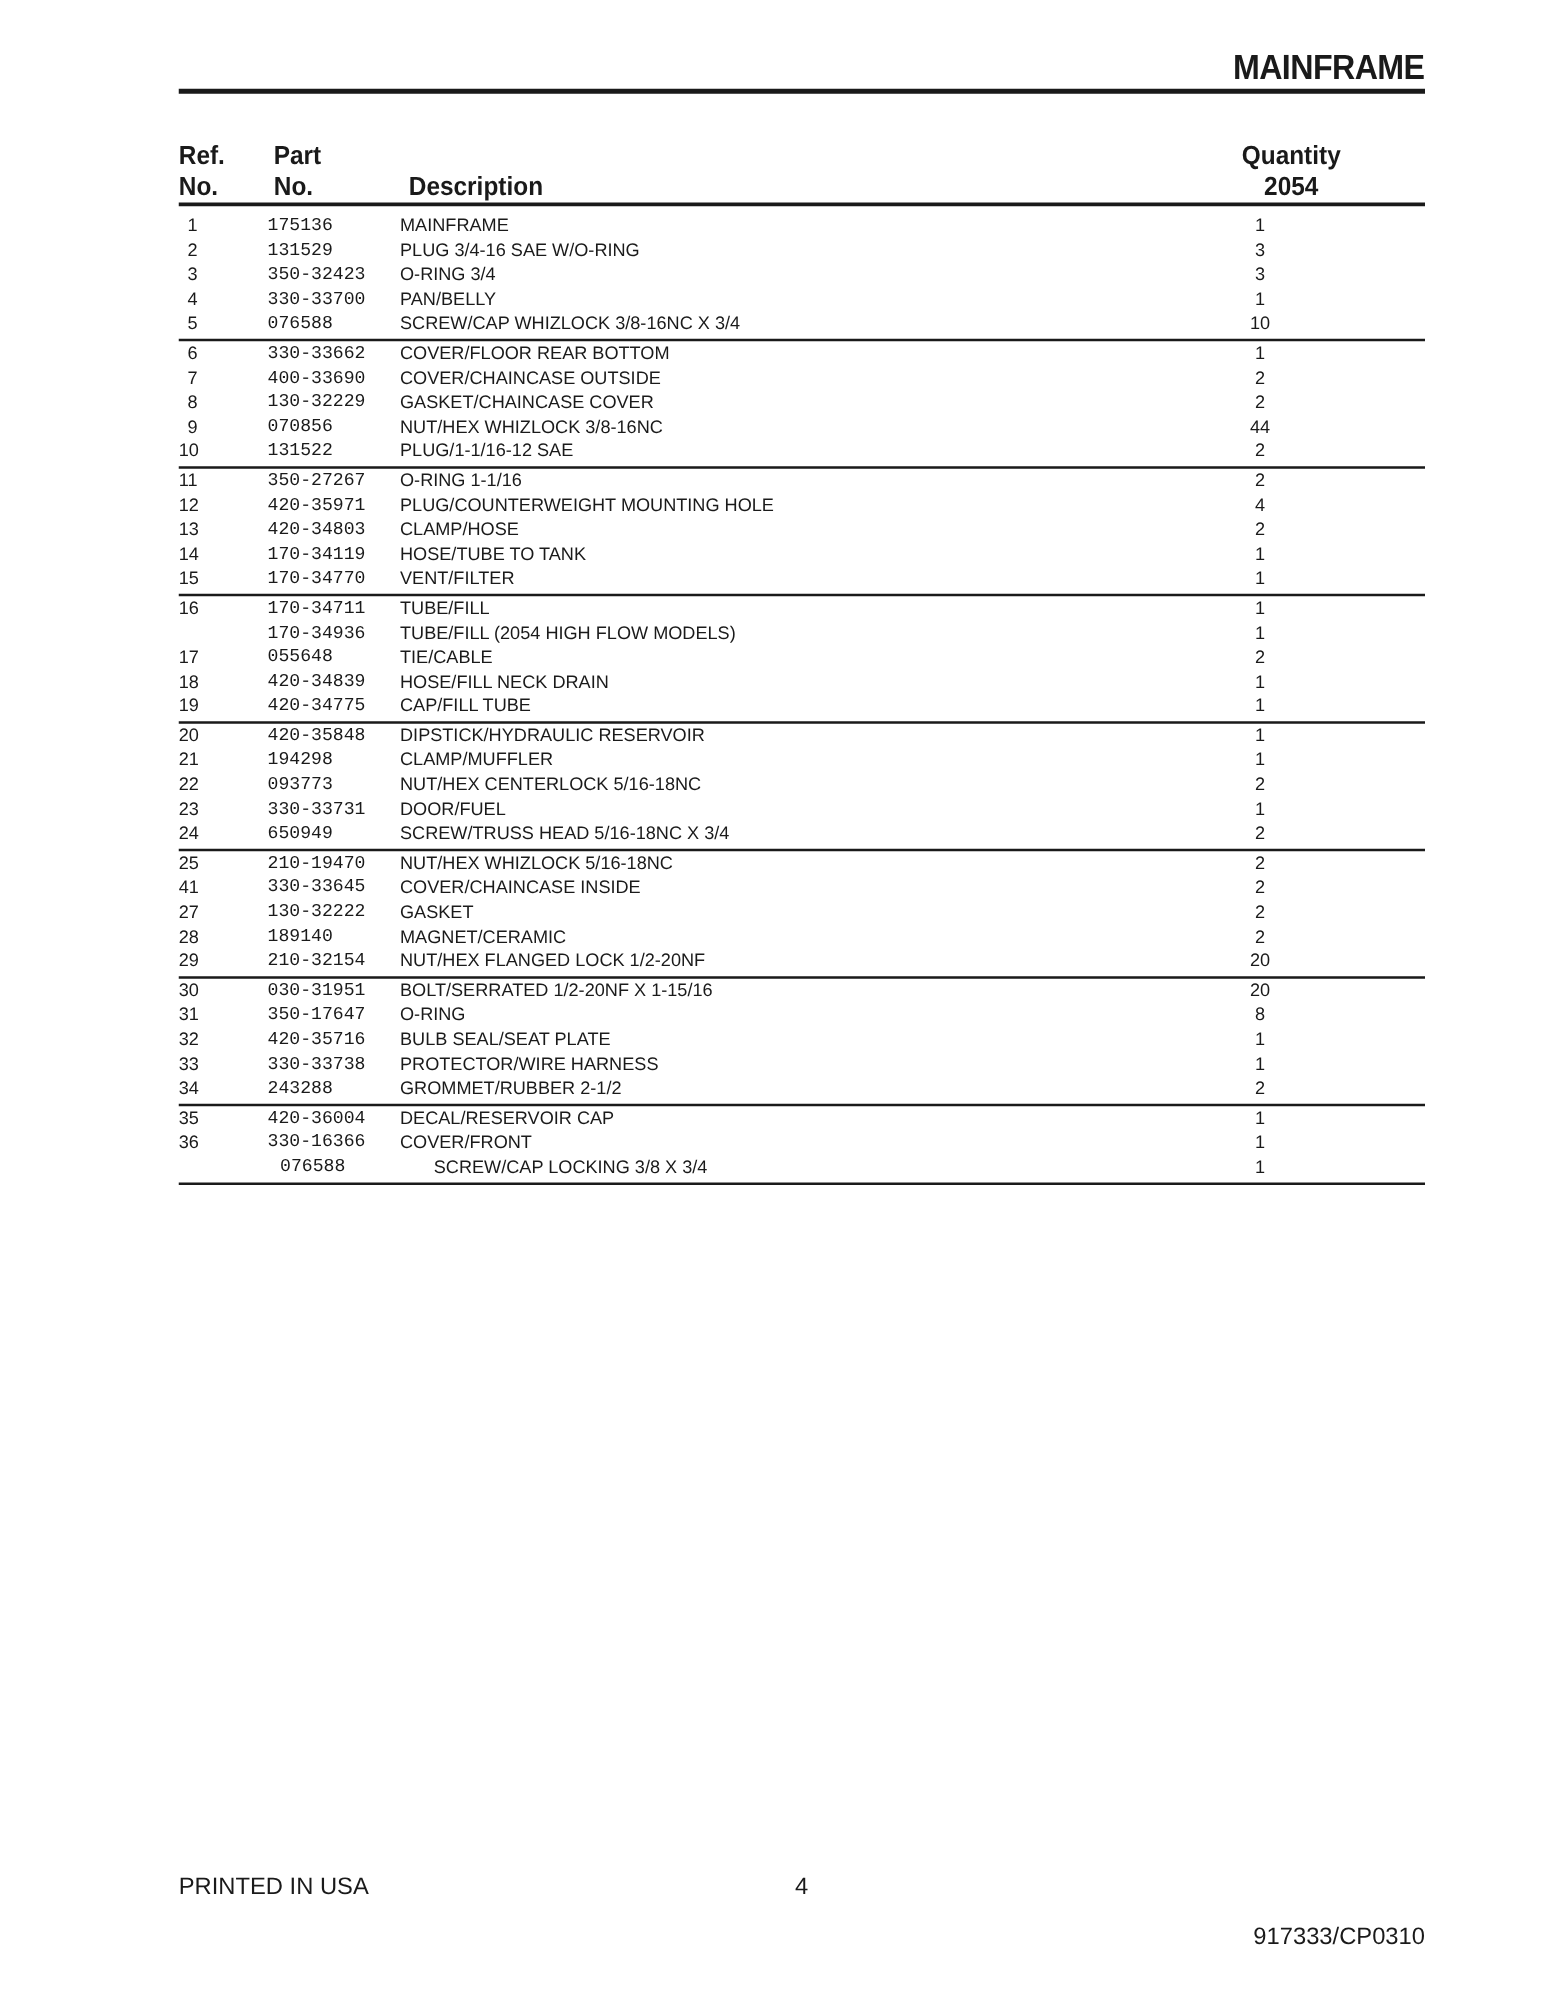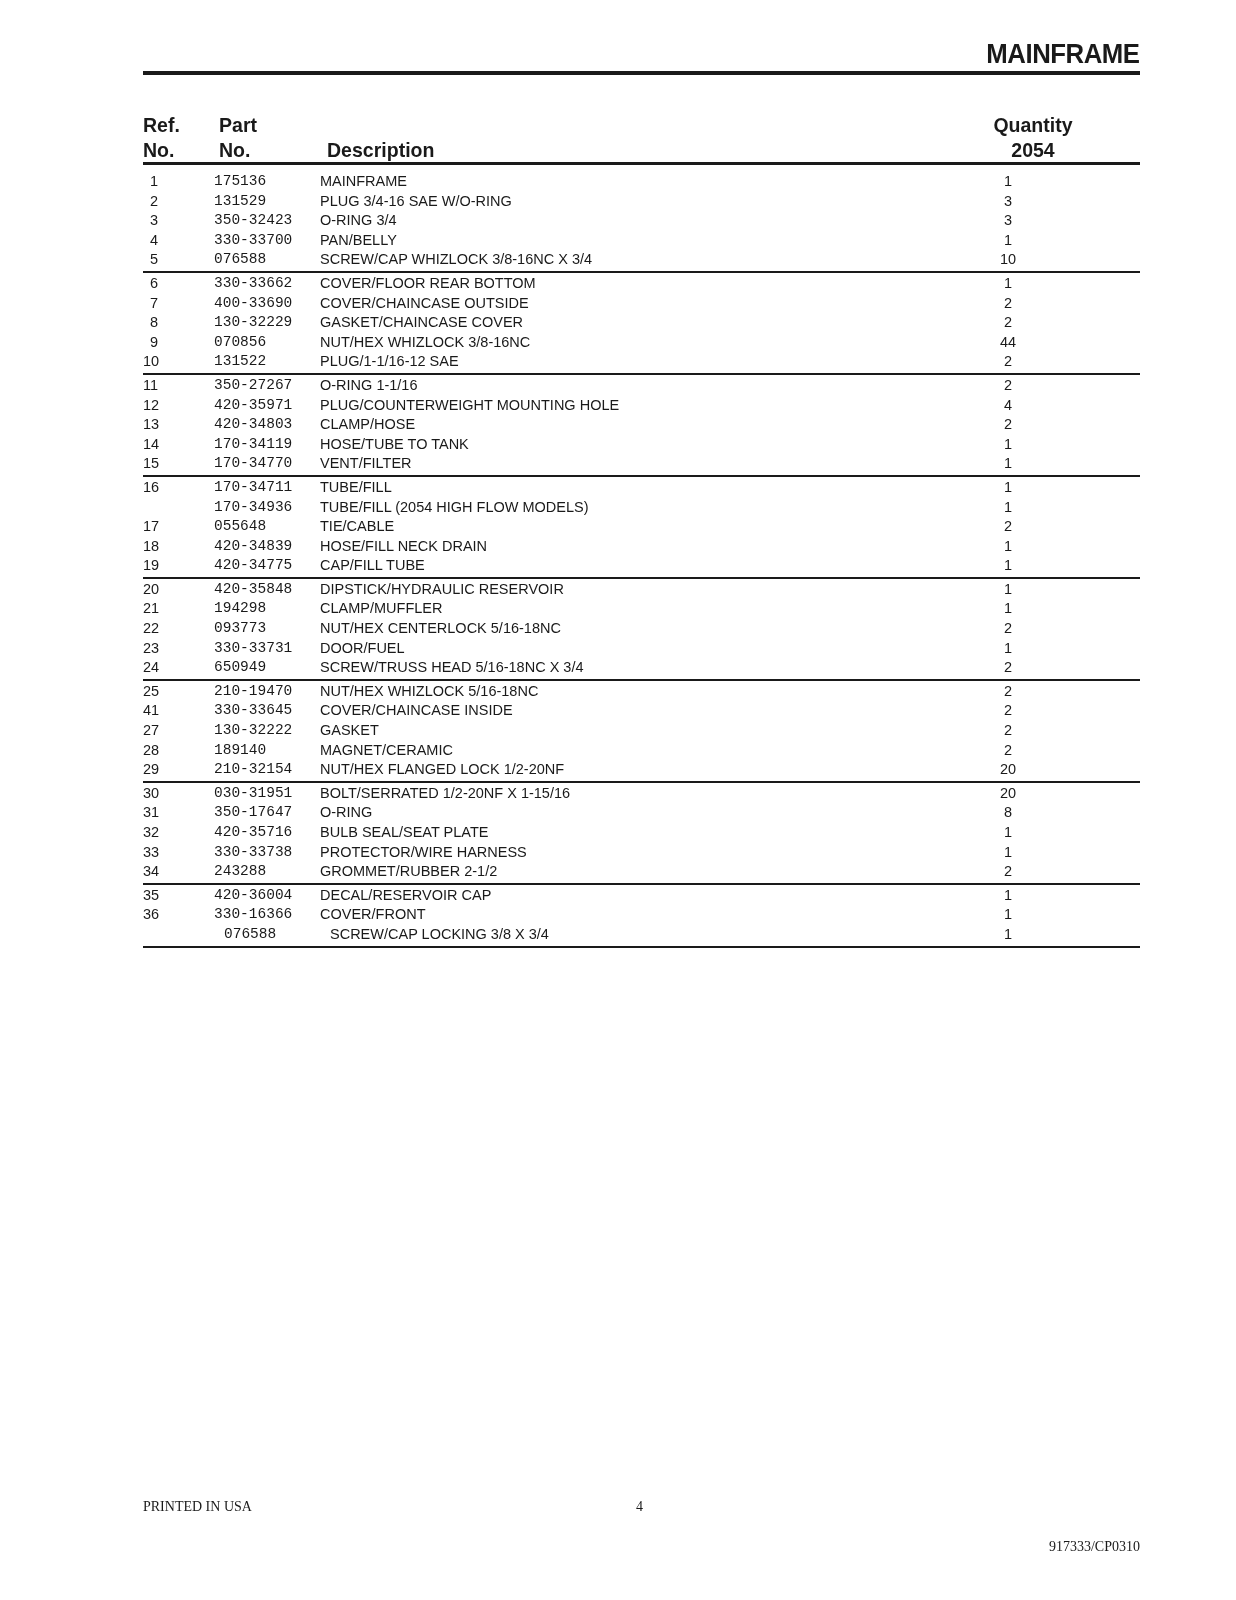--- a/index.html
+++ b/index.html
@@ -14,23 +14,23 @@
   .hdr-rule { position:absolute; left:143px; width:997px; top:162px; height:3px; background:#1a1a1a; }
   .table { position:absolute; left:143px; top:172px; width:997px; }
   .group { border-bottom:2px solid #1a1a1a; padding-bottom:1px; margin-bottom:1px; }
   .row { position:relative; height:19.6px; font-size:14.5px; line-height:19.6px; }
   .row span { position:absolute; white-space:nowrap; }
   .c-ref { left:0px; }
   .c-ref.single { left:7px; }
   .c-part { left:71px;font-family:Liberation Mono, monospace; }
   .c-part.indent { left:81px; }
   .c-desc { left:177px; }
-  .c-desc.indent { left:187px;text-align:center; }
+  .c-desc.indent { left:204px;text-align:center; }
   .c-qty { left:840px; width:50px; text-align:center; }
-  .footer { position:absolute; top:1499px; font-size:14px;font-family:Liberation Serif, serif; }
+  .footer { position:absolute; top:1499px; font-size:19px; }
   .f-left { left:143px; }
   .f-center { left:636px; }
   .f-right { right:96px;margin-top:40px; }
 </style>
 </head>
 <body>
 
 <div class="page-title">MAINFRAME</div>
 <div class="title-rule"></div>
 

